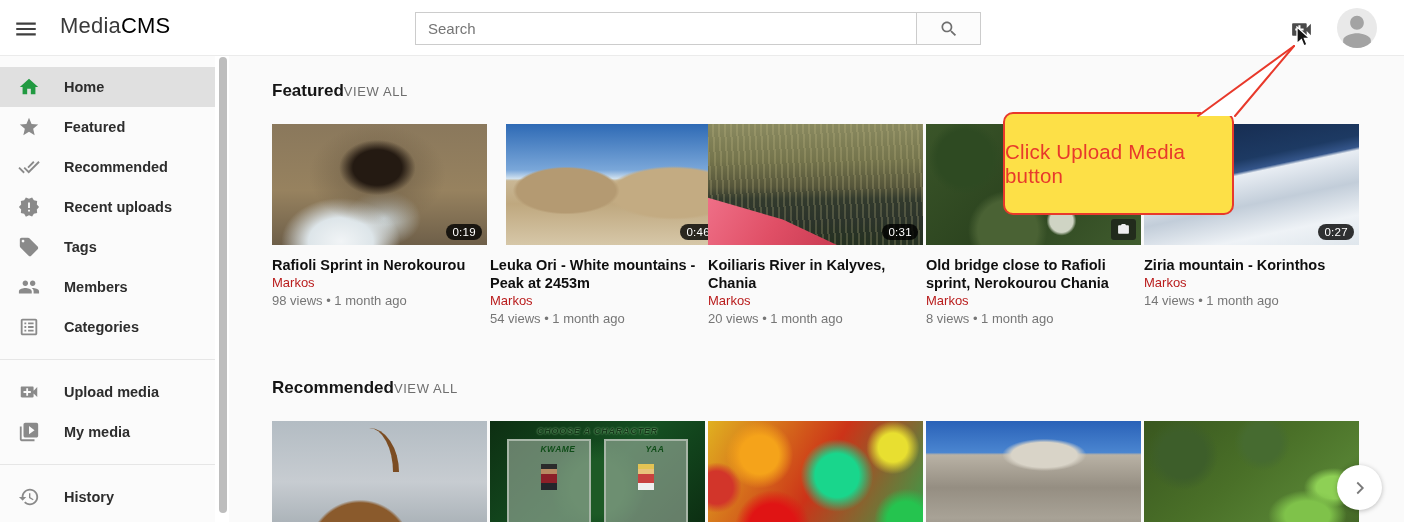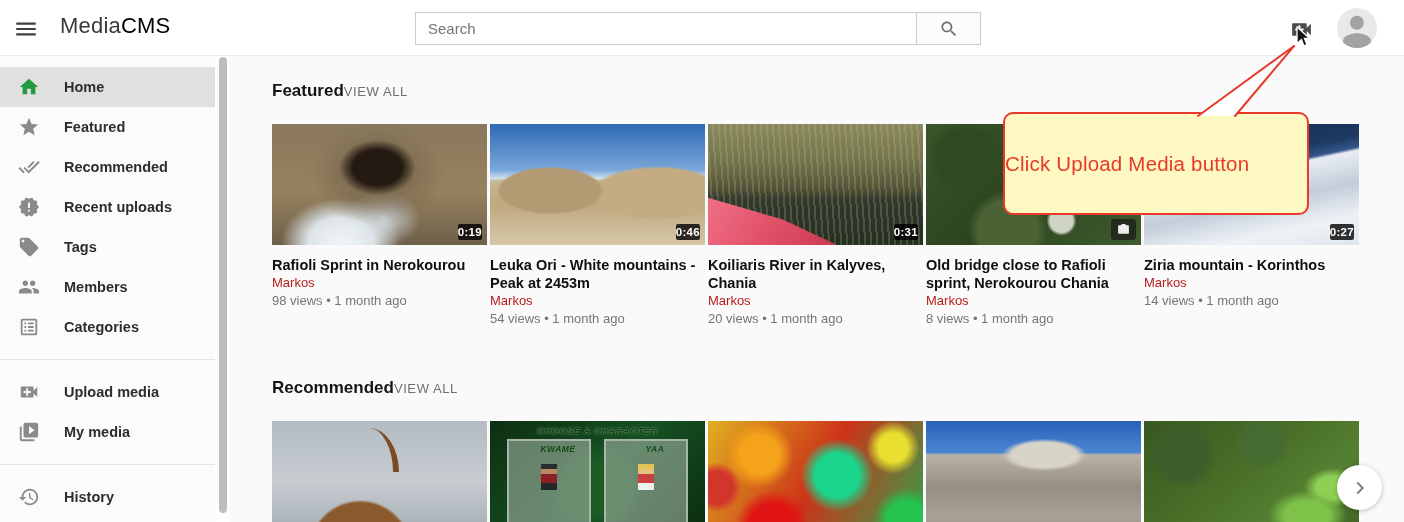--- a/index.html
+++ b/index.html
@@ -47,39 +47,39 @@
     padding:25px 0 0 43px; overflow:hidden; }
   .section-head { display:flex; align-items:baseline; margin-bottom:23px; }
   .section-title { font-size:17px; font-weight:bold; color:#151515; }
   .view-all { font-size:13px; color:#6e6e6e; letter-spacing:.6px;
     text-decoration:none; cursor:pointer; }
   .section-2 { margin-top:50px; }
   .card-row { display:flex; gap:3px; }
   .card { width:215px; flex:0 0 215px; }
   .thumb { position:relative; width:215px; height:121px; background:#ddd; cursor:pointer; }
   .duration { position:absolute; right:5px; bottom:5px; background:rgba(0,0,0,.8); color:#fff;
-    font-size:11.5px; font-weight:bold; padding:2px 0; border-radius:2px; letter-spacing:.3px; }
+    font-size:11.5px; font-weight:normal; padding:2px 6px; border-radius:8px; letter-spacing:.3px; }
   .img-badge { position:absolute; right:5px; bottom:5px; background:rgba(20,20,20,.65);
     color:#eee; width:25px; height:21px; border-radius:3px; display:flex; align-items:center;
     justify-content:center; }
   .card-title { margin-top:11px; font-size:14.5px; line-height:18px; font-weight:bold;
     color:#0f0f0f; cursor:pointer; }
   .card-author { font-size:13px; line-height:18px; color:#b91c1c; cursor:pointer; }
   .card-meta { font-size:13px; line-height:18px; color:#767676; }
   
   .t-waterfall-fountain { background:
     radial-gradient(ellipse 58px 42px at 49% 36%, #241a12 0%, #241a12 42%, rgba(36,26,18,0) 66%),
     radial-gradient(ellipse 95px 70px at 49% 42%, #6f5f47 0%, rgba(111,95,71,0) 72%),
     radial-gradient(ellipse 85px 62px at 32% 97%, #f1f4f6 0%, #dde5e9 38%, rgba(221,229,233,0) 70%),
     radial-gradient(ellipse 60px 45px at 52% 78%, #ccd7dc 0%, rgba(204,215,220,0) 62%),
     linear-gradient(180deg,#8a785c 0%,#97825f 55%,#6e5f49 100%); }
   .t-desert-mountains { background:
     radial-gradient(ellipse 85px 38px at 28% 55%, #b49a72 0 58%, rgba(180,154,114,0) 63%),
     radial-gradient(ellipse 105px 42px at 78% 57%, #c3ab82 0 58%, rgba(195,171,130,0) 64%),
-    linear-gradient(180deg,#2e6ab5 0%,#7aa7d9 38%,#cfe0ee 45%,#c9b795 47%,#bfa87f 66%,#d6c7a8 100%); }
+    linear-gradient(180deg,#2e6ab5 0%,#7aa7d9 38%,#cfe0ee 45%,#c9b795 47%,#bfa87f 66%,#d6c7a8 100%); margin-left: 16px; }
   .t-river-kayak { background:
     repeating-linear-gradient(86deg, rgba(205,195,140,.22) 0 2px, rgba(0,0,0,0) 2px 6px),
     linear-gradient(180deg,#8a8a60 0%,#74744c 30%,#55553a 52%,#323a2d 62%,#2b332a 80%,#243020 100%); }
   .t-river-kayak::after { content:""; position:absolute; left:0; bottom:0; width:60%; height:50%;
     background:linear-gradient(120deg,#f0728a 0%,#e04f66 55%,#c93b52 100%);
     clip-path:polygon(0 22%, 58% 58%, 100% 100%, 0 100%); }
   .t-old-bridge-foliage { background:
     radial-gradient(circle 36px at 70% 45%, #5d4126 0 48%, rgba(93,65,38,0) 62%),
     radial-gradient(circle 24px at 63% 80%, #cfd4c4 0 48%, rgba(207,212,196,0) 62%),
     radial-gradient(circle 55px at 18% 28%, #2e4a22 0 50%, rgba(46,74,34,0) 66%),
@@ -125,23 +125,23 @@
   .go-name { margin-top:3px; text-align:center; font-size:8.5px; font-weight:bold; color:#0f4d18;
     letter-spacing:.5px; font-style:italic;padding-left:18px; }
   .go-sprite { width:16px; height:26px; margin:10px auto 0; }
   .go-sprite.k { background:linear-gradient(180deg,#2b2b2b 0 18%,#b98a62 18% 40%,#8c1f28 40% 72%,#23262b 72% 100%); }
   .go-sprite.y { background:linear-gradient(180deg,#e3c354 0 20%,#e8c37c 20% 40%,#c8413f 40% 72%,#efefef 72% 100%); }
   
   .next-btn { position:absolute; left:1337px; top:465px; width:45px; height:45px; border:none;
     border-radius:50%; background:#fff; box-shadow:0 1px 5px rgba(0,0,0,.25); cursor:pointer;
     color:#7a7a7a; display:flex; align-items:center; justify-content:center; z-index:15; }
   
-  .callout { position:absolute; left:1003px; top:112px; width:306px; height:103px; background:#fef9c3;
+  .callout { position:absolute; left:1003px; top:112px; width:231px; height:103px; background:#fde047;
     border:2px solid #e8392b; border-radius:10px; z-index:40; display:flex; align-items:center;
-    }
+    justify-content:center; }
   .callout span { color:#e8392b; font-size:20.5px; font-weight:500; letter-spacing:.2px; }
   .pointer-svg { position:absolute; left:990px; top:40px; z-index:41; pointer-events:none; }
   .cursor-svg { position:absolute; left:1295px; top:26px; z-index:60; pointer-events:none; }
   svg { display:block; }
 </style>
 </head>
 <body>
 
 <header class="topbar">
   <button class="menu-btn">

